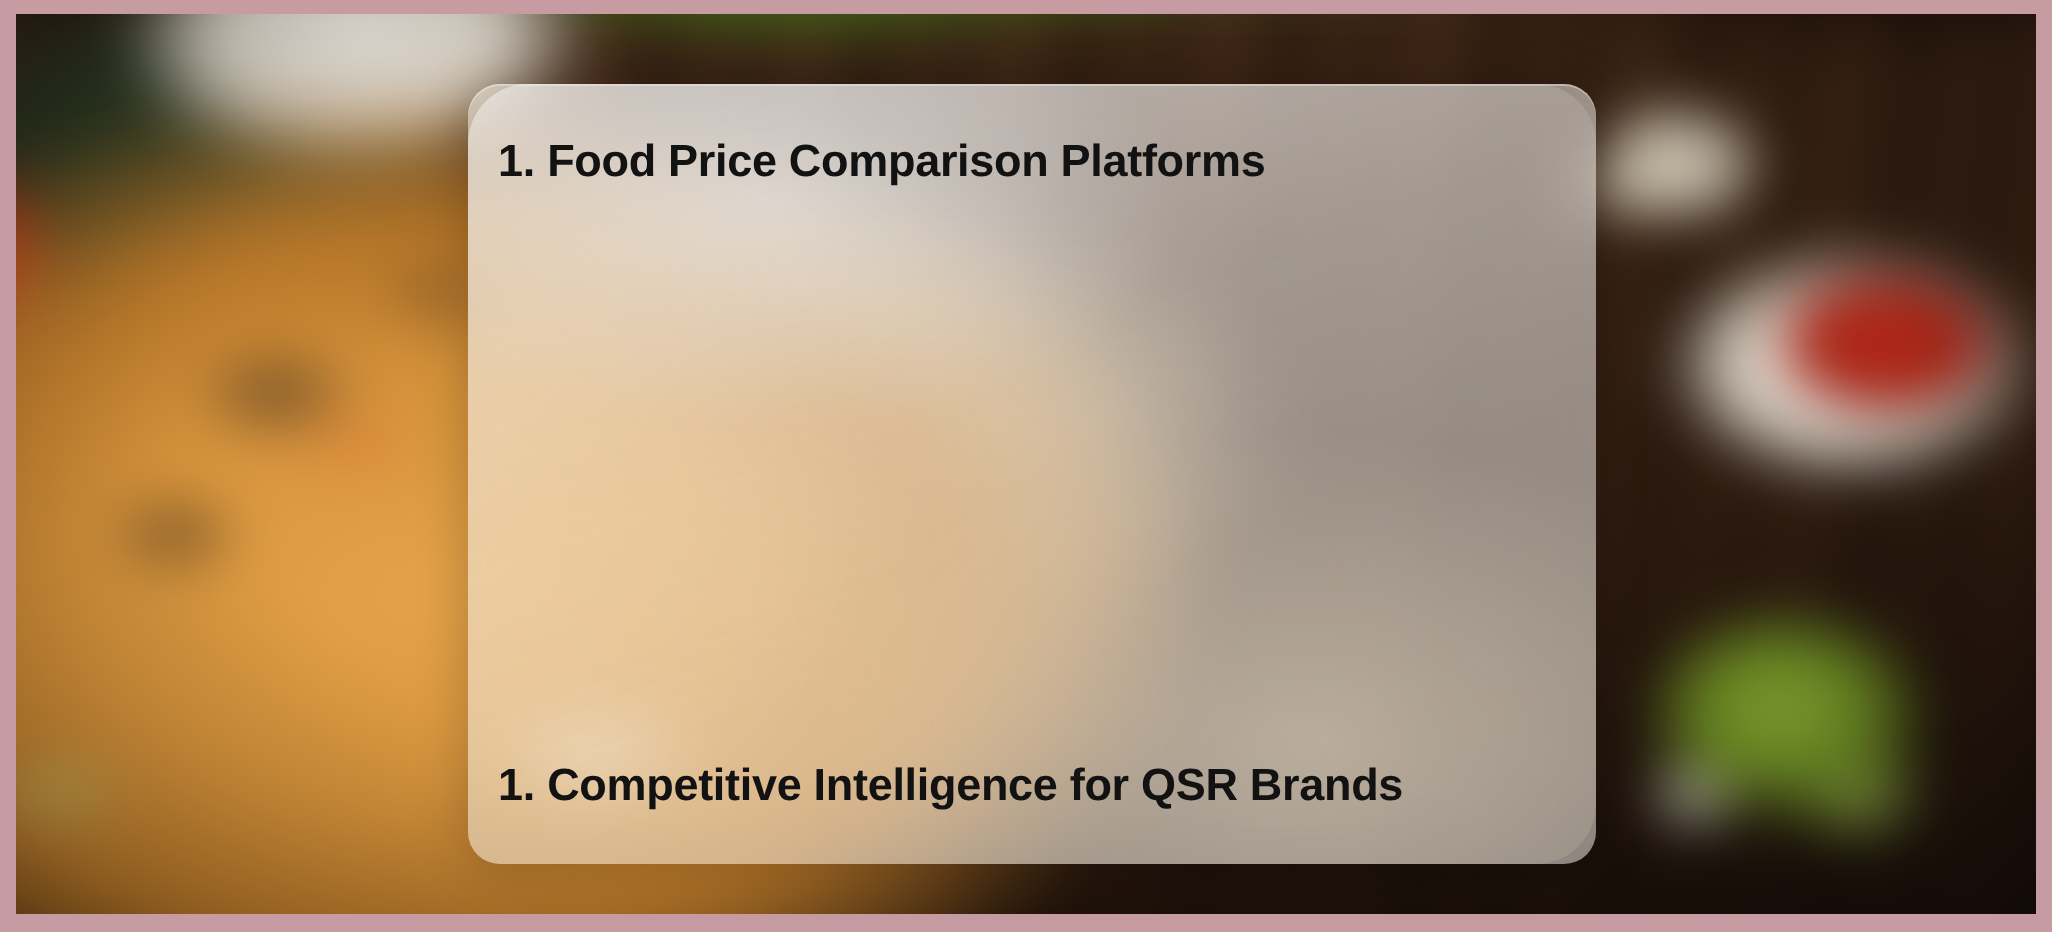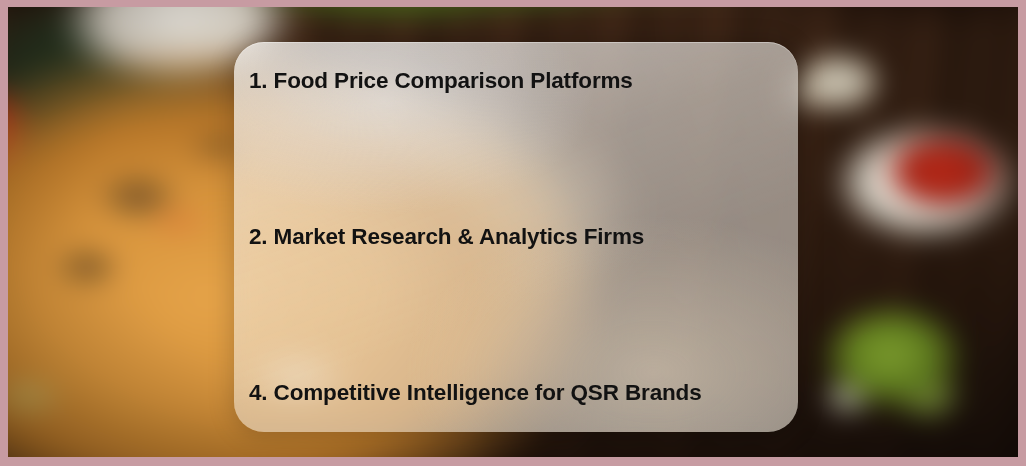--- a/index.html
+++ b/index.html
@@ -143,21 +143,21 @@
   }
 
   
   .glass-card {
     position: absolute;
     left: 234px;
     top: 42px;
     width: 564px;
     height: 390px;
     box-sizing: border-box;
-    border-radius: 30px;
+    border-radius: 16px;
     background: rgba(236,233,228, 0.55);
     backdrop-filter: blur(10px) saturate(1.1);
     -webkit-backdrop-filter: blur(10px) saturate(1.1);
     box-shadow:
       0 2px 26px rgba(0,0,0,0.22),
       inset 0 1px 0 rgba(255,255,255,0.35);
     overflow: hidden;
   }
 
   
@@ -215,18 +215,17 @@
       <div class="layer bowl-contents"></div>
       <div class="layer pepper"></div>
       <div class="layer vignette"></div>
     </div>
   </div>
 
   <div class="glass-card">
     <div class="glass-sheen"></div>
     <div class="list">
       <div class="list-item">1. Food Price Comparison Platforms</div>
-      <div class="list-item">2. Market Research &amp; Analytics Firms</div>
-      <div class="list-item">4. Competitive Intelligence for QSR Brands</div>
+      <div class="list-item">1. Competitive Intelligence for QSR Brands</div>
     </div>
   </div>
 
 </div>
 
 </body></html>

